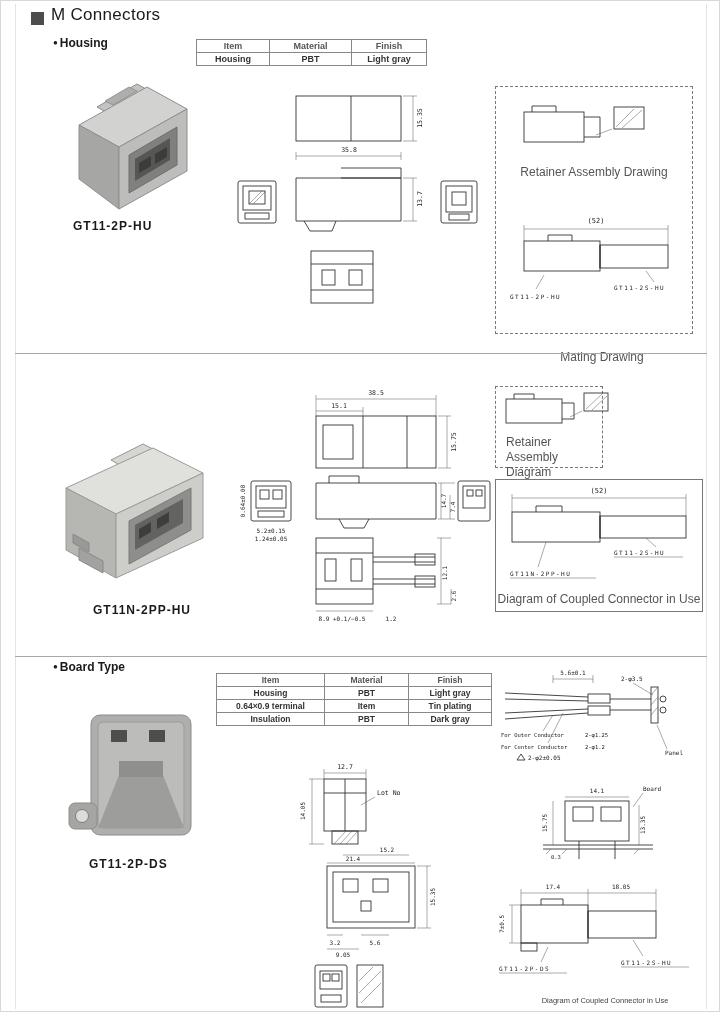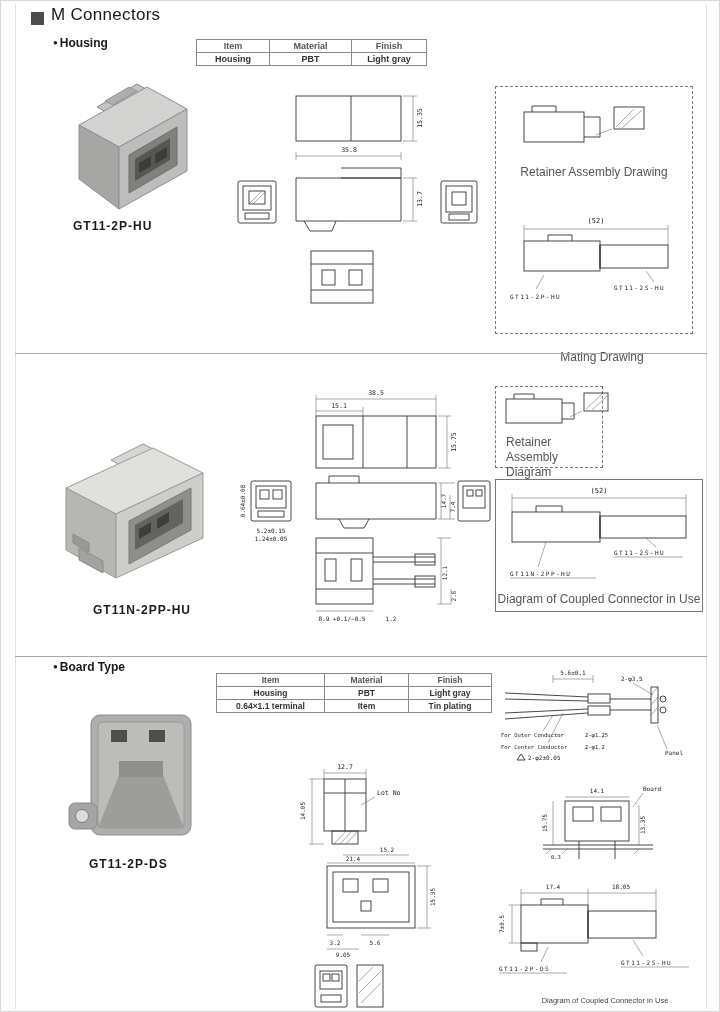--- a/index.html
+++ b/index.html
@@ -282,23 +282,28 @@
         <th style="width:108px;">Item</th>
         <th style="width:84px;">Material</th>
         <th style="width:83px;">Finish</th>
       </tr>
       <tr>
         <td>Housing</td>
         <td>PBT</td>
         <td>Light gray</td>
       </tr>
       <tr>
-        <td>0.64×1.1 terminal</td>
+        <td>0.64×0.9 terminal</td>
         <td>Item</td>
         <td>Tin plating</td>
+      </tr>
+      <tr>
+        <td>Insulation</td>
+        <td>PBT</td>
+        <td>Dark gray</td>
       </tr>
     </tbody>
       </table>
 
     <svg style="left:60px; top:702px;" width="145" height="150">
       <rect x="30" y="12" width="100" height="120" rx="9" fill="#aeaeac" stroke="#8c8c8a"></rect>
       <rect x="37" y="19" width="86" height="106" rx="5" fill="#bcbcba" stroke="#9a9a98"></rect>
       <polygon points="37,125 58,72 102,72 123,125" fill="#9d9d9b"></polygon>
       <rect x="58" y="58" width="44" height="16" fill="#8f8f8d"></rect>
       <rect x="50" y="27" width="16" height="12" fill="#4e4e4c"></rect>

